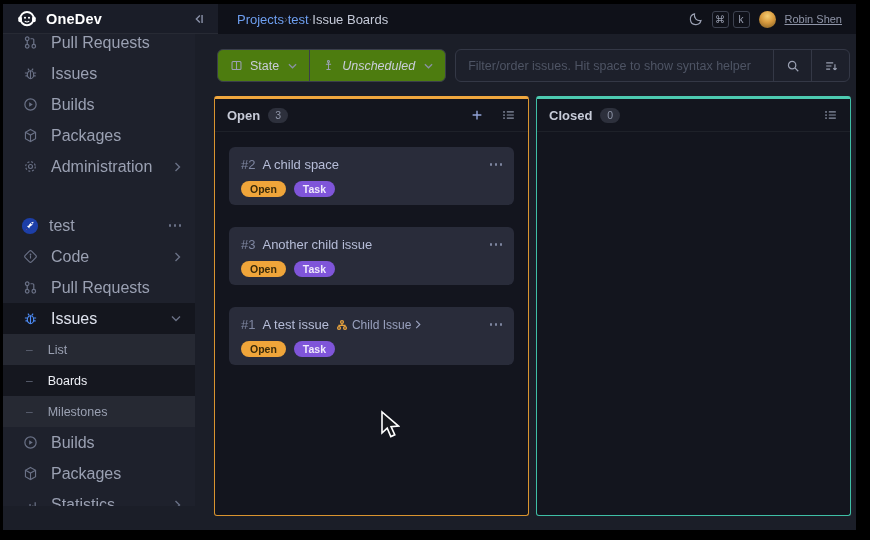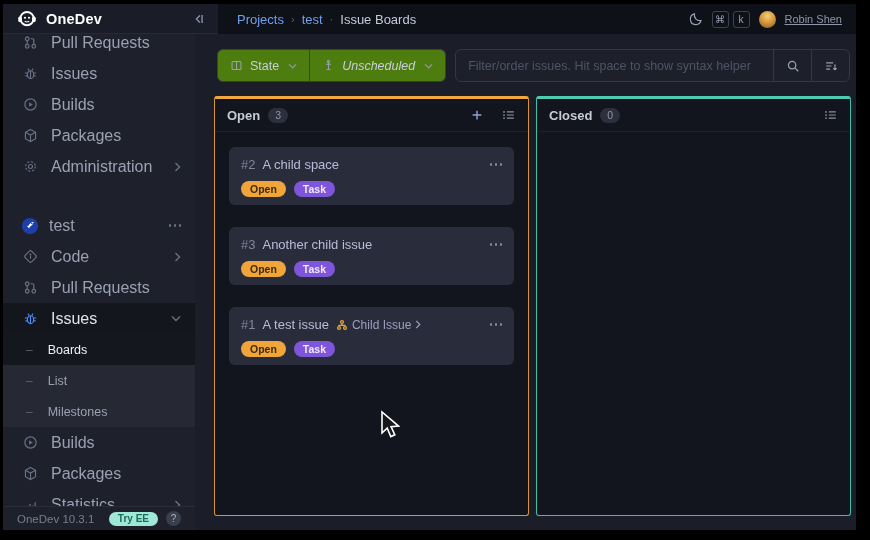--- a/index.html
+++ b/index.html
@@ -7,21 +7,21 @@
     font-family:"Liberation Sans","DejaVu Sans",sans-serif; }
   #app { position:absolute; left:3px; top:4px; width:853px; height:526px;
     background:#1B1E28; overflow:hidden; }
 
   
   #topbar { position:absolute; left:0; top:0; width:100%; height:30px; background:#0F1119; display:flex; }
   #sb-head { width:215px; height:30px; background:#1A1D28; display:flex; align-items:center;
     padding:0 12px 0 14px; border-bottom:1px solid rgba(255,255,255,.06); }
   #sb-head .brand { color:#FFFFFF; font-weight:bold; font-size:14.5px; margin-left:9px; letter-spacing:.2px; flex:1; }
   .collapse { color:#8A91A8; display:flex; align-items:center; }
-  #crumbs { flex:1; display:flex; align-items:center; padding-left:19px; font-size:13px; gap:7px; }
+  #crumbs { flex:1; display:flex; align-items:center; padding-left:19px; font-size:13px; }
   .crumb-link { color:#6E9FF0; cursor:pointer; }
   .crumb-sep { color:#5A6070; font-size:11px; }
   .crumb-cur { color:#C5CAD8; }
   #top-right { display:flex; align-items:center; gap:9px; padding-right:14px; }
   .keycap { width:17px; height:17px; border:1px solid #3D4250; border-radius:3px; color:#9AA0B2;
     font-size:10px; display:flex; align-items:center; justify-content:center; }
   .avatar { width:17px; height:17px; border-radius:50%;
     background:radial-gradient(circle at 50% 30%, #F5CE74 0%, #D89A3E 45%, #7C5A22 100%); }
   .username { color:#8F95A8; font-size:11px;text-decoration:underline; }
   .ticon { color:#9AA0B2; display:flex; align-items:center; }
@@ -252,22 +252,22 @@
               <path d="M8 5v8.4M5.2 2.8L6.6 4.6M10.8 2.8L9.4 4.6M4.6 7.5H2M4.6 10.5H2.6M11.4 7.5H14M11.4 10.5h2.1"></path>
           </svg>
         </span>
         <span class="slabel">Issues</span>
         <span class="chev">
           <svg width="10" height="7" viewBox="0 0 10 6" fill="none" stroke="currentColor" stroke-width="1.4">
               <path d="M1 1l4 4 4-4"></path>
             </svg>
         </span>
       </div>
+      <div class="subitem">List</div>
       <div class="subitem active">Boards</div>
-      <div class="subitem">List</div>
       <div class="subitem">Milestones</div>
       <div class="sitem">
         <span class="sicon">
           <svg width="15" height="15" viewBox="0 0 16 16" fill="none" stroke="currentColor" stroke-width="1.3">
             <circle cx="8" cy="8" r="6"></circle>
               <path d="M6.6 5.6l3.8 2.4-3.8 2.4z" fill="currentColor" stroke="none"></path>
           </svg>
         </span>
         <span class="slabel">Builds</span>
       </div>
@@ -289,25 +289,20 @@
         <span class="slabel">Statistics</span>
         <span class="chev">
           <svg width="7" height="10" viewBox="0 0 6 10" fill="none" stroke="currentColor" stroke-width="1.4">
               <path d="M1 1l4 4-4 4"></path>
             </svg>
         </span>
       </div>
     </div>
   </div>
 
-  <div id="sb-foot">
-    <span class="ver">OneDev 10.3.1</span>
-    <span class="tryee">Try EE</span>
-    <span class="helpq">?</span>
-  </div>
 
   <div id="main">
     <div id="toolbar">
       <div class="btn-group">
         <div class="gbtn">
           <span class="bicon">
             <svg width="13" height="13" viewBox="0 0 16 16" fill="none" stroke="currentColor" stroke-width="1.3">
               <rect x="2.5" y="3" width="11" height="10" rx="1.2"></rect>
                 <path d="M8 3v10"></path>
             </svg>

